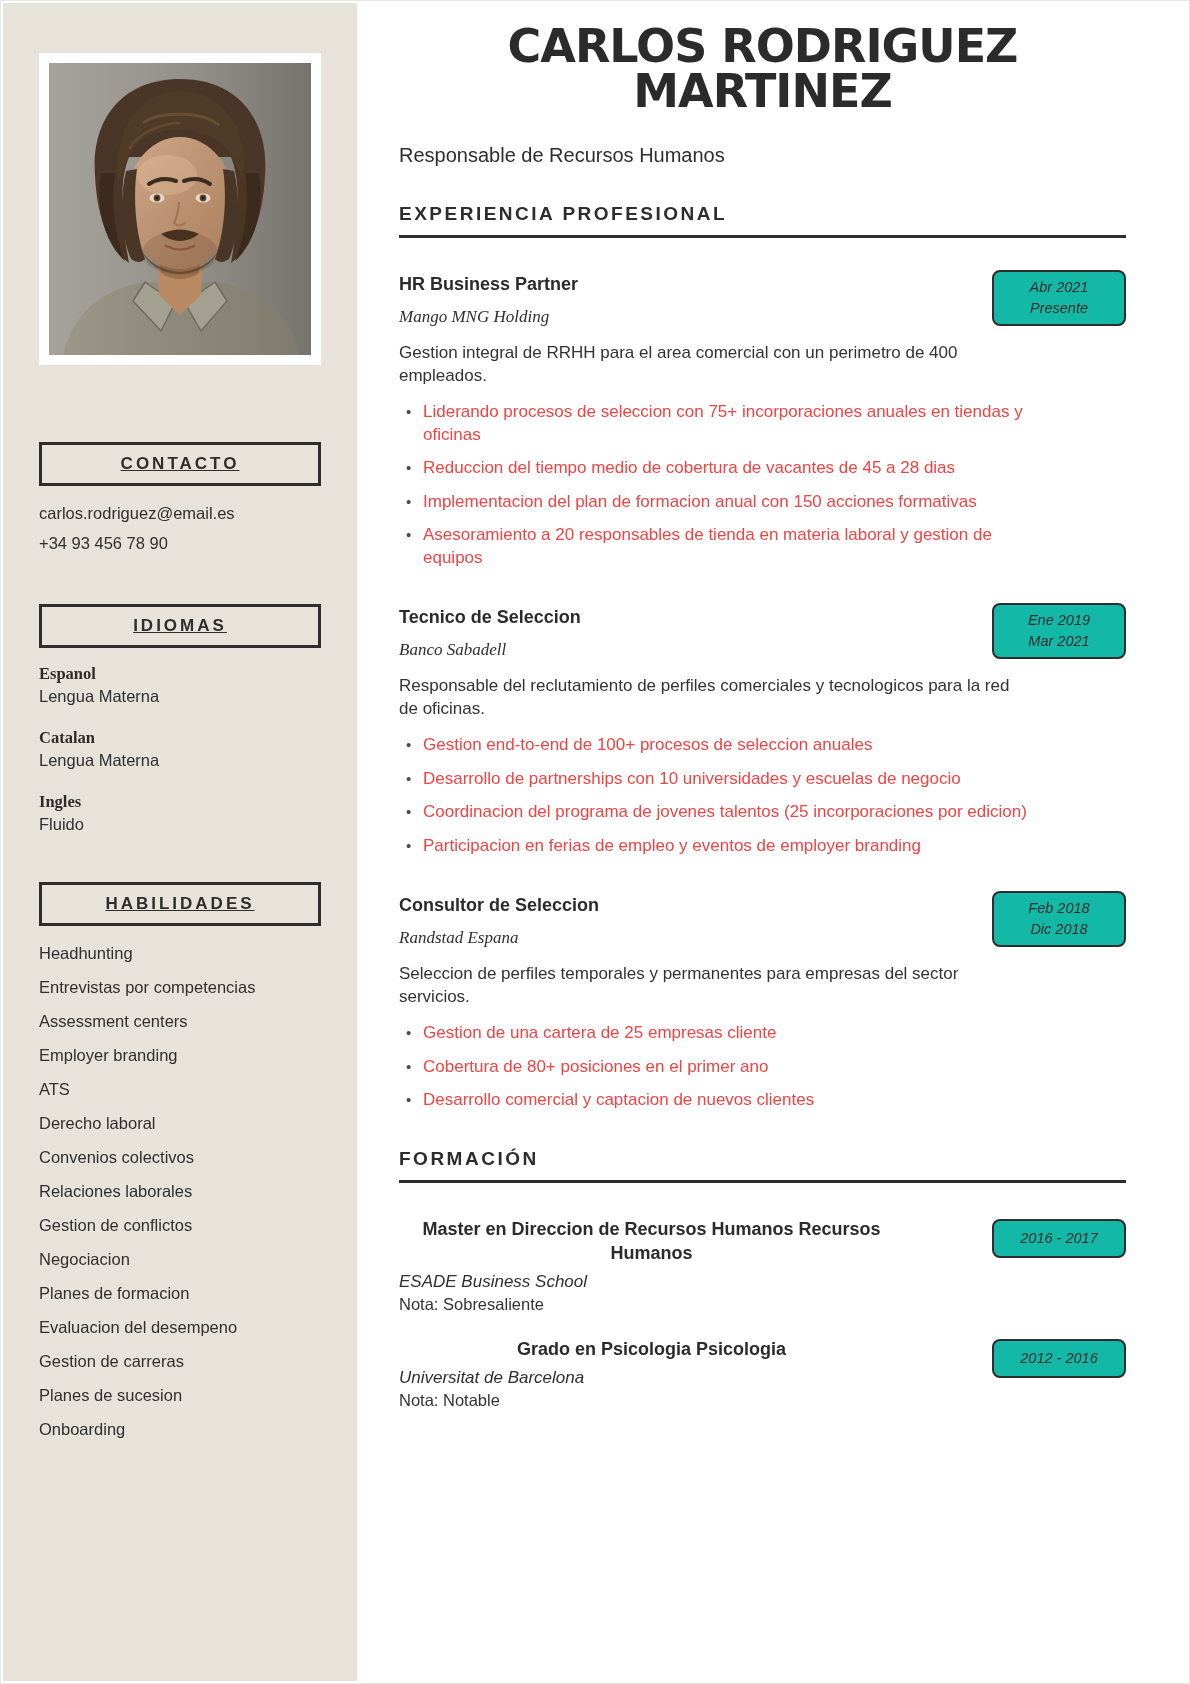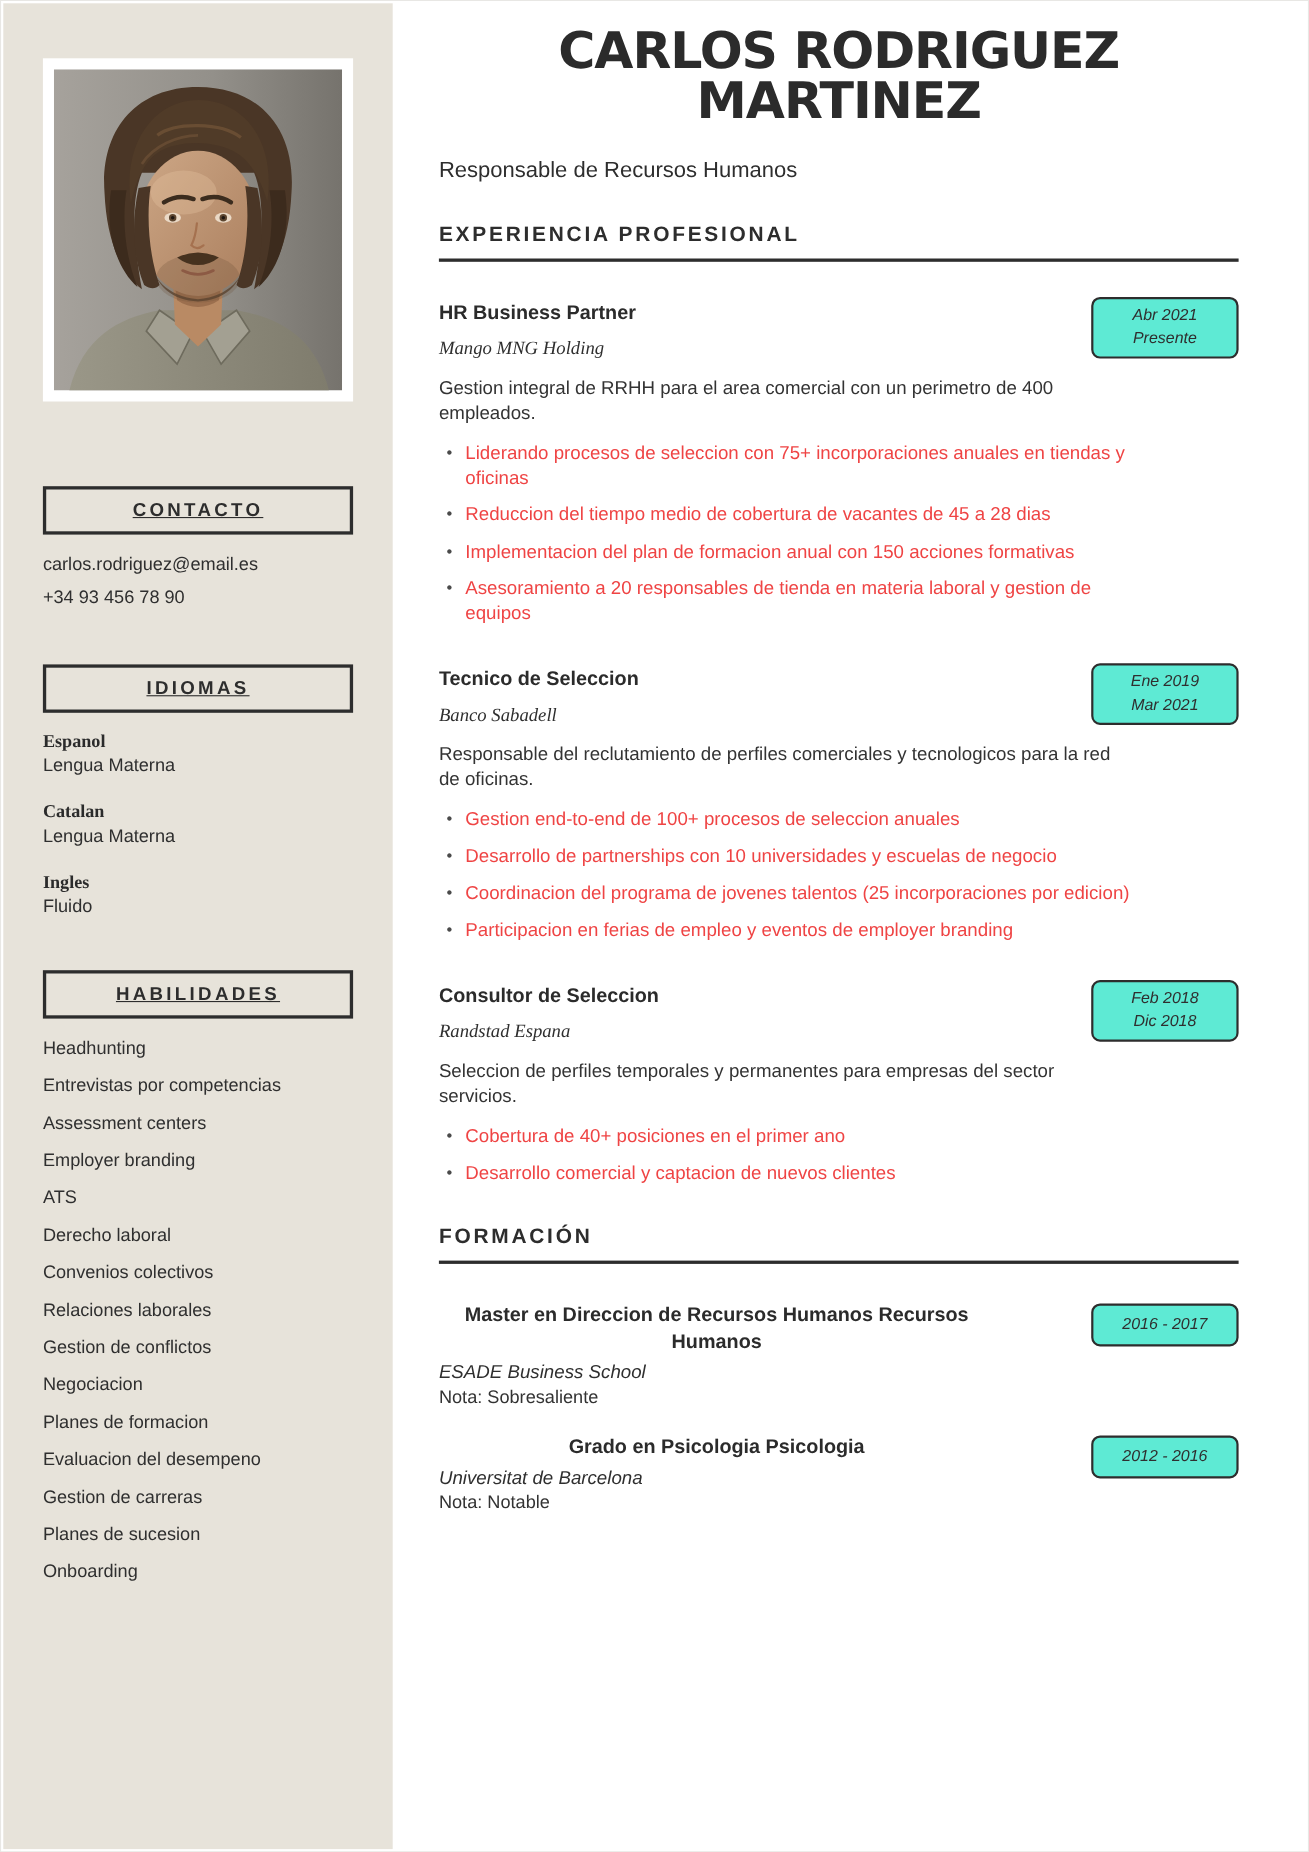--- a/index.html
+++ b/index.html
@@ -58,21 +58,21 @@
   .bullets{list-style:none;margin:14px 0 0 0;padding:0;max-width:630px;}
   .bullets li{
     position:relative;padding-left:24px;font-size:17px;line-height:22.5px;
     margin-bottom:11px;color:#ef4444;
   }
   .bullets li::before{
     content:"•";position:absolute;left:7px;top:0;font-size:15px;color:#4a4a4a;
   }
   .date-badge{
     position:absolute;right:0;top:-2px;border:2px solid #2d2d2d;border-radius:8px;
-    background:#5eead4;box-sizing:border-box;min-width:134px;padding:5px 12px;
+    background:#14b8a6;box-sizing:border-box;min-width:134px;padding:5px 12px;
     text-align:center;font-style:italic;font-size:14.5px;line-height:21px;color:#2f2f2f;
   }
   .date-badge.single{top:2px;padding:7px 12px;}
   .grade{font-size:16.5px;line-height:22px;color:#333;}
   .school{margin-top:6px;font-size:17px;line-height:22px;font-style:italic;color:#2f2f2f;}
 </style>
 </head>
 <body>
 
 <div class="page">
@@ -228,21 +228,22 @@
 
     <section class="job">
       <div class="date-badge">
         <div>Feb 2018</div>
         <div>Dic 2018</div>
       </div>
       <h3>Consultor de Seleccion</h3>
       <div class="company">Randstad Espana</div>
       <p class="summary">Seleccion de perfiles temporales y permanentes para empresas del sector servicios.</p>
       <ul class="bullets">
-        <li>Cobertura de 40+ posiciones en el primer ano</li>
+        <li>Gestion de una cartera de 25 empresas cliente</li>
+        <li>Cobertura de 80+ posiciones en el primer ano</li>
         <li>Desarrollo comercial y captacion de nuevos clientes</li>
       </ul>
     </section>
 
     <div class="section-heading edu">FORMACIÓN</div>
 
     <section class="edu-item">
       <div class="date-badge single">
         <div>2016 - 2017</div>
       </div>

